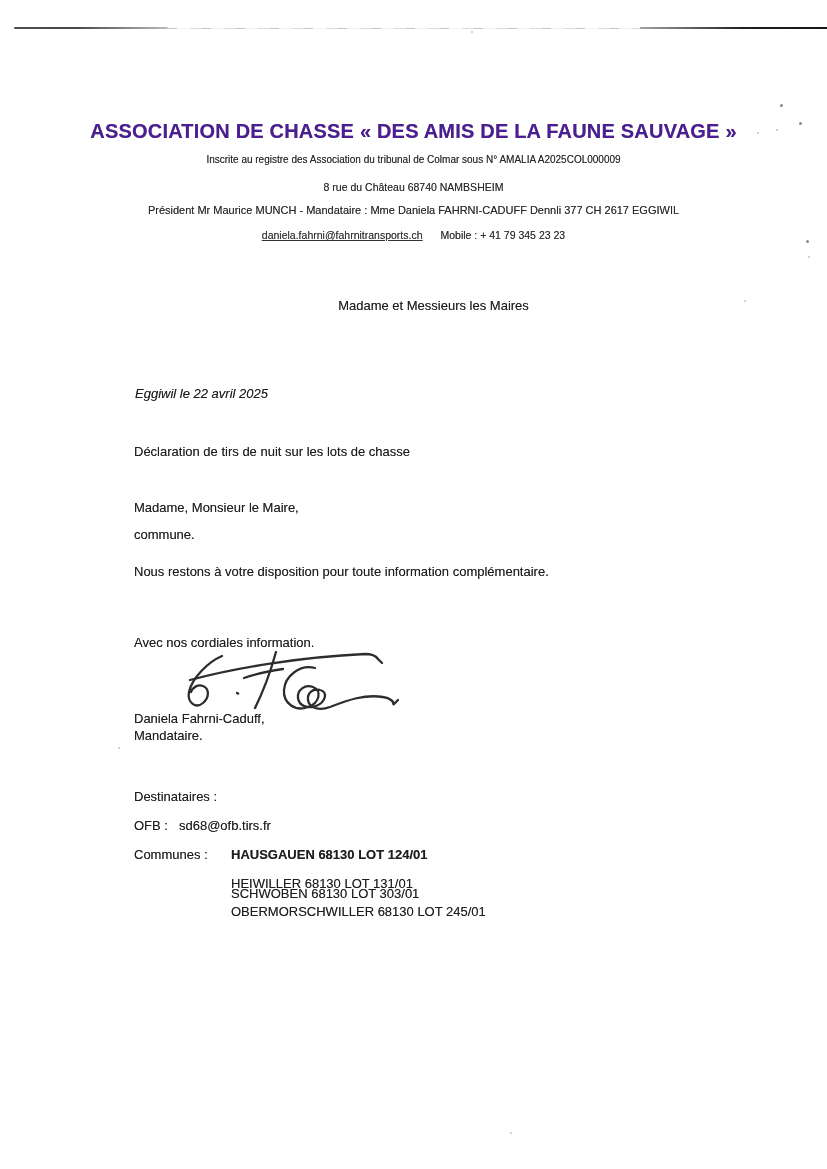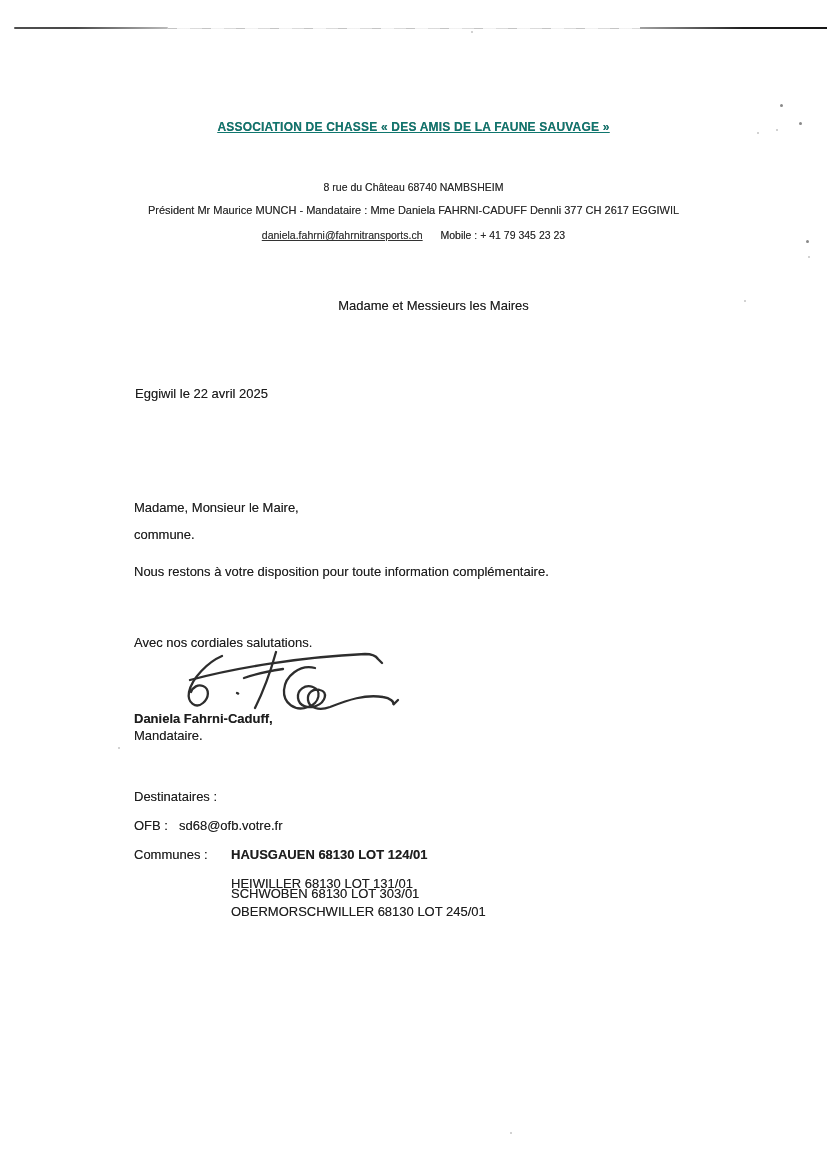--- a/index.html
+++ b/index.html
@@ -16,21 +16,21 @@
   .line {
     position: absolute;
     white-space: nowrap;
     text-shadow: 0 0 0.5px rgba(30,30,30,0.55);
   }
   .centered {
     left: 0;
     width: 100%;
     text-align: center;
   }
-  .doc-title { font-size: 12px; font-weight: bold; letter-spacing: 0.2px; color: #0f766e; text-decoration: underline; }
+  .doc-title { font-size: 20px; font-weight: bold; letter-spacing: 0.2px; color: #4c1d95; }
   .small-10  { font-size: 10px;  color: #2a2a2a; }
   .small-105 { font-size: 10.5px; color: #2a2a2a; }
   .small-11  { font-size: 11px;  color: #2a2a2a; }
   .body-13   { font-size: 13px; margin-left: 20px; }
   .email-link { text-decoration: underline; color: #333333; }
   .gap-left { margin-left: 18px; }
   .para { position: absolute; }
   .para .pline { white-space: nowrap; line-height: 22.2px; text-shadow: 0 0 0.5px rgba(30,30,30,0.55); }
   .sig-block { line-height: 16.5px; }
   
@@ -69,71 +69,73 @@
   <div class="artifact speck faint" style="left:776px; top:129px;"></div>
   <div class="artifact speck faint" style="left:757px; top:132px;"></div>
   <div class="artifact speck" style="left:806px; top:240px;"></div>
   <div class="artifact speck faint" style="left:808px; top:256px;"></div>
   <div class="artifact speck faint" style="left:744px; top:300px;"></div>
   <div class="artifact speck faint" style="left:118px; top:747px;"></div>
   <div class="artifact speck faint" style="left:510px; top:1132px;"></div>
 
   <div class="line centered doc-title" style="top:120px;">ASSOCIATION DE CHASSE « DES AMIS DE LA FAUNE SAUVAGE »</div>
 
+  <div class="line centered small-10" style="top:154px;">Inscrite au registre des Association du tribunal de Colmar sous N° AMALIA A2025COL000009</div>
 
   <div class="line centered small-105" style="top:181px;">8 rue du Château 68740 NAMBSHEIM</div>
 
   <div class="line centered small-11" style="top:204px;">Président Mr Maurice MUNCH - Mandataire : Mme Daniela FAHRNI-CADUFF Dennli 377 CH 2617 EGGIWIL</div>
 
   <div class="line centered small-105" style="top:229px;">
     <span class="email-link">daniela.fahrni@fahrnitransports.ch</span><span class="gap-left">Mobile : + 41 79 345 23 23</span>
   </div>
 
   <div class="line centered body-13" style="top:298px;">Madame et Messieurs les Maires</div>
 
-  <div class="line body-13" style="left:115px; top:386px;">Eggiwil le 22 avril 2025</div>
+  <div class="line body-13" style="left:115px; top:386px;font-style:italic;">Eggiwil le 22 avril 2025</div>
 
+  <div class="line body-13" style="left:114px; top:444px;">Déclaration de tirs de nuit sur les lots de chasse</div>
 
   <div class="line body-13" style="left:114px; top:500px;">Madame, Monsieur le Maire,</div>
 
   <div class="para body-13" style="left:114px; top:524px;">
     <div class="pline">commune.</div>
   </div>
 
   <div class="line body-13" style="left:114px; top:564px;">Nous restons à votre disposition pour toute information complémentaire.</div>
 
-  <div class="line body-13" style="left:114px; top:635px;">Avec nos cordiales salutations.</div>
+  <div class="line body-13" style="left:114px; top:635px;">Avec nos cordiales information.</div>
 
   <div class="signature">
     <svg width="230" height="68" viewBox="0 0 230 68" fill="none" xmlns="http://www.w3.org/2000/svg">
       <g stroke="#1c1c1c" stroke-width="2.3" stroke-linecap="round" fill="none" opacity="0.92">
 
         <path d="M 10,32 C 55,20 120,9 185,6 C 191,6 196,8 198,11 l 4,4"></path>
 
         <path d="M 42,8 C 28,14 12,30 9,44 C 7,55 16,61 23,55 C 29,50 30,41 23,38 C 18,36 13,39 11,44"></path>
 
         <path d="M 57,45 l 1.2,0.6"></path>
 
         <path d="M 96,4 C 91,22 84,42 75,60"></path>
         <path d="M 64,30 C 75,26 90,23 103,21"></path>
 
         <path d="M 135,20 C 120,16 105,28 104,42 C 103,55 115,64 128,59 C 140,55 142,42 133,39 C 125,36 117,42 118,50 C 119,58 128,61 136,58 C 146,54 148,44 140,42 C 133,40 127,45 128,52 C 129,60 139,63 150,59 C 168,52 185,46 203,49 C 210,50 215,54 213,57 l 5,-5"></path>
       </g>
     </svg>
   </div>
 
   <div class="para body-13 sig-block" style="left:114px; top:711px;">
-    <div class="pline" style="line-height:16.5px;font-weight:bold;">Daniela Fahrni-Caduff,</div>
+    <div class="pline" style="line-height:16.5px;">Daniela Fahrni-Caduff,</div>
     <div class="pline" style="line-height:16.5px;">Mandataire.</div>
   </div>
 
   <div class="line body-13" style="left:114px; top:789px;">Destinataires :</div>
 
   <div class="line body-13" style="left:114px; top:818px;">
-    <span>OFB :</span><span style="margin-left:11px;">sd68@ofb.votre.fr</span>
+    <span>OFB :</span><span style="margin-left:11px;">sd68@ofb.tirs.fr</span>
   </div>
 
   <div class="line body-13" style="left:114px; top:847px;">Communes :</div>
 
   <div class="line body-13" style="left:211px; top:847px;font-weight:bold;">HAUSGAUEN 68130 LOT 124/01</div>
   <div class="line body-13" style="left:211px; top:876px;">HEIWILLER 68130 LOT 131/01</div>
   <div class="line body-13" style="left:211px; top:904px;">OBERMORSCHWILLER 68130 LOT 245/01</div>
   <div class="line body-13" style="left:211px; top:886px;">SCHWOBEN 68130 LOT 303/01</div>
 
 </div>

